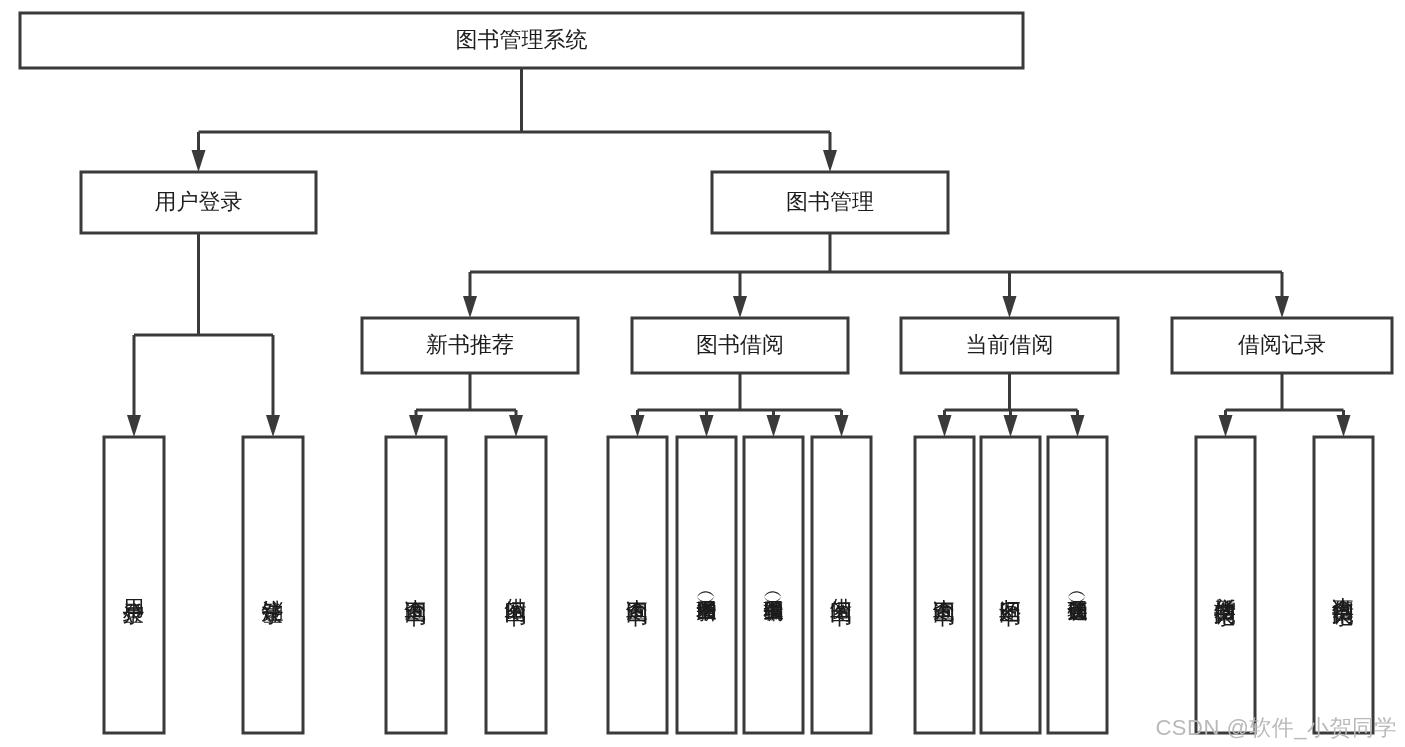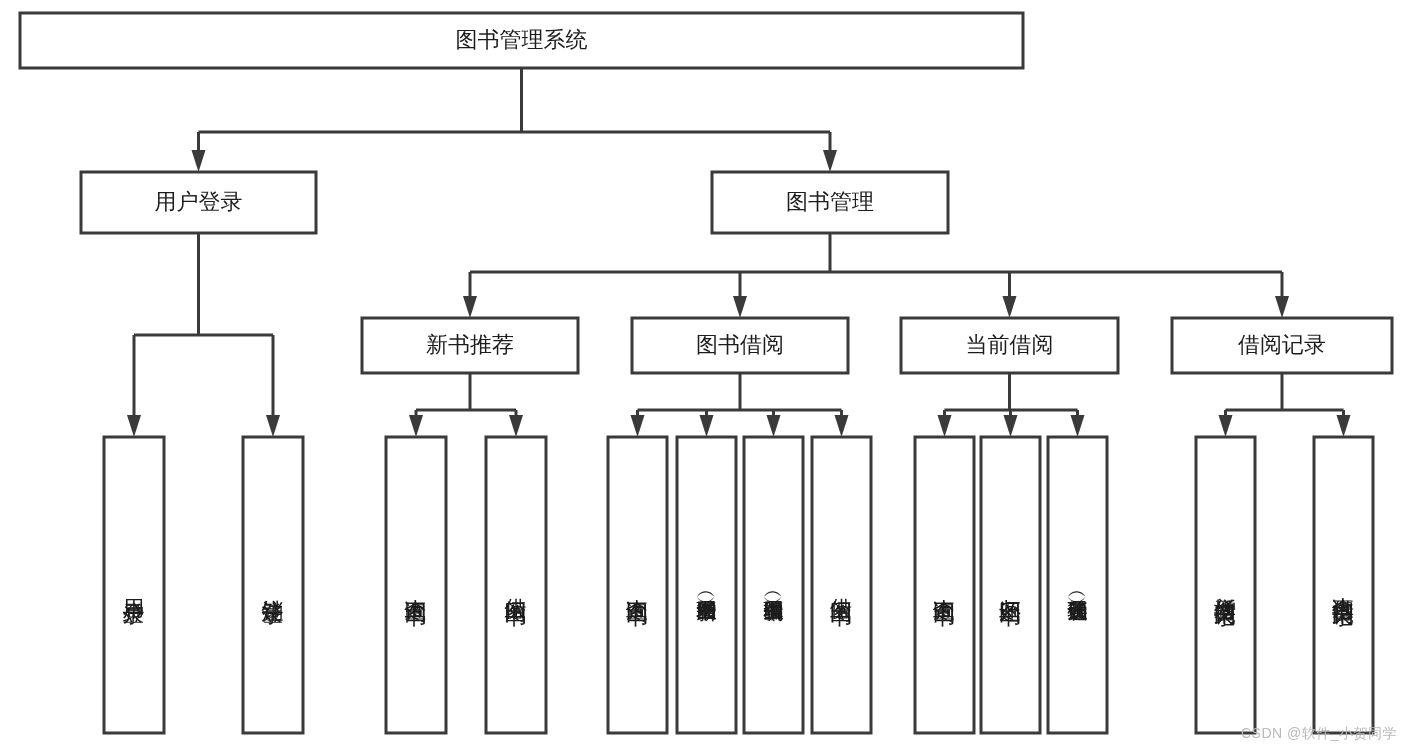--- a/index.html
+++ b/index.html
@@ -62,21 +62,21 @@
     align-items: center;
     justify-content: center;
     white-space: nowrap;
     pointer-events: none;
   }
   .watermark {
     position: absolute;
     right: 8px;
     bottom: 4px;
     font-family: "Liberation Sans", "DejaVu Sans", sans-serif;
-    font-size: 14px;
+    font-size: 22px;
     color: #b9b9b9;
     white-space: nowrap;
     letter-spacing: 0.5px;
   }
 </style>
 </head>
 <body>
 
 <div id="diagram-root">
   <svg class="flow" viewBox="0 0 1405 747">

